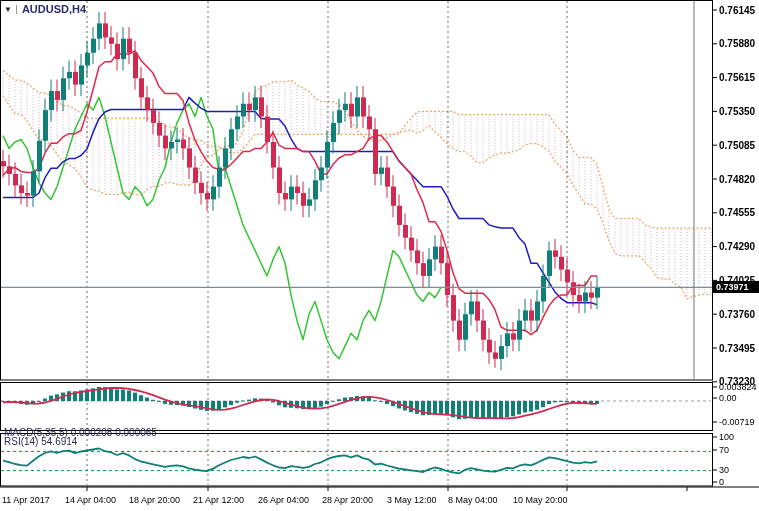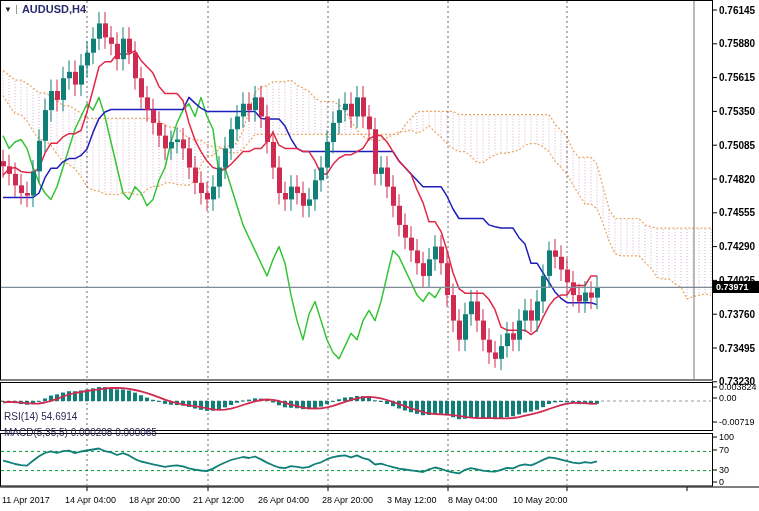--- a/index.html
+++ b/index.html
@@ -4,21 +4,21 @@
 <style>
   html,body{margin:0;padding:0;background:#fff;}
   #chart-root{position:relative;width:759px;height:511px;background:#fff;overflow:hidden;
     font-family:"Liberation Sans",sans-serif;}
   #chart-svg{position:absolute;left:0;top:0;}
   .title-bar{position:absolute;left:4px;top:3px;display:flex;align-items:center;gap:5px;
     font-size:11px;font-weight:700;color:#2b2b6e;z-index:5;white-space:pre;}
   .dd-icon{font-size:8px;color:#222;border-right:1px solid #999;padding-right:4px;cursor:pointer;}
   .ind-label{position:absolute;font-size:10px;color:#2a2a55;z-index:5;white-space:pre;}
   #macd-label{left:4px;top:395px;margin-top:32px;}
-  #rsi-label{left:4px;top:411px;}
+  #rsi-label{left:4px;top:436px;}
   #price-tag{position:absolute;left:713px;top:281px;width:46px;height:12px;background:#000;
     color:#fff;font-size:9px;font-weight:700;line-height:12px;text-align:left;padding-left:3px;
     box-sizing:border-box;z-index:6;}
 </style>
 </head>
 <body>
 
 <div id="chart-root">
   <div class="title-bar">
     <span class="dd-icon">▼</span>

